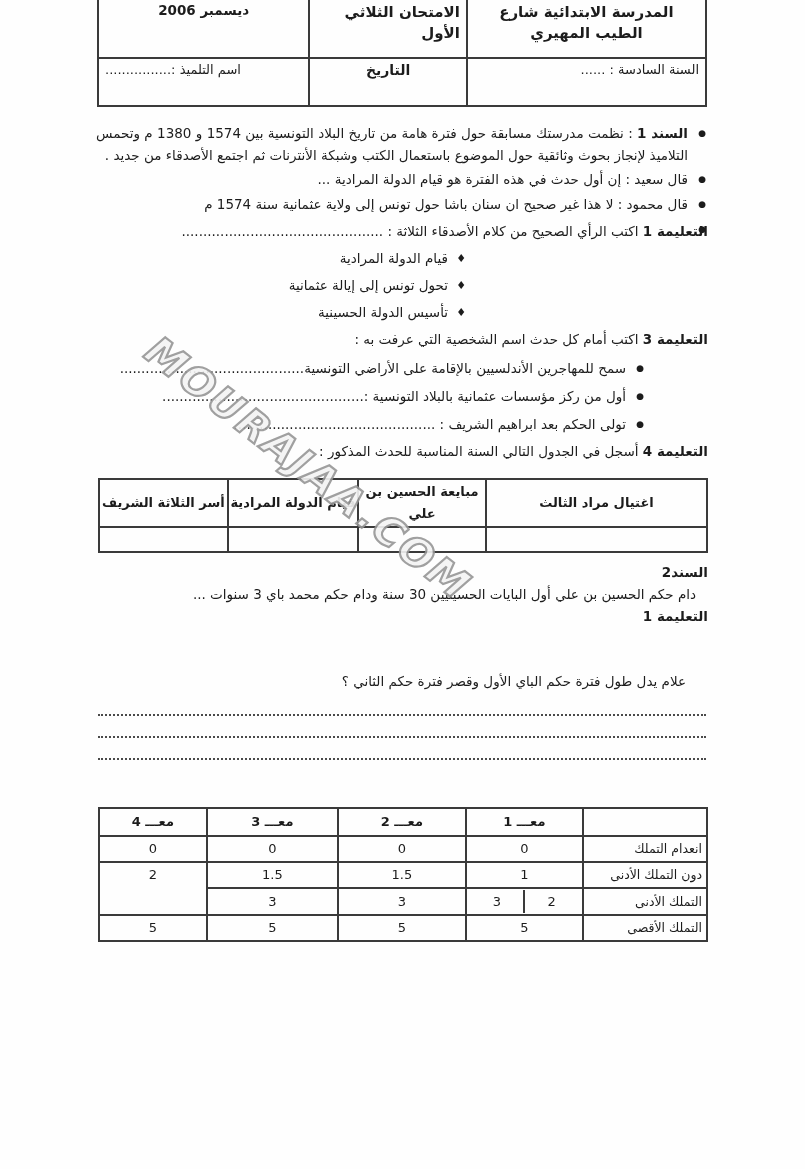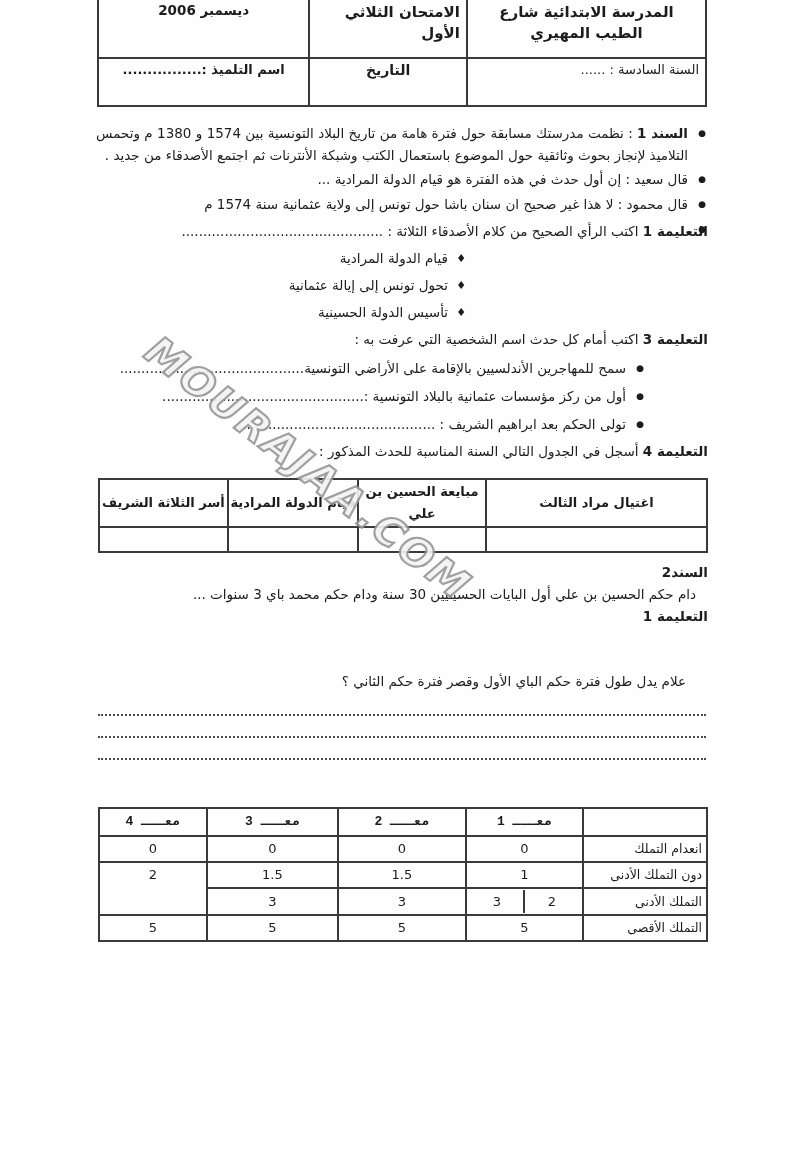--- a/index.html
+++ b/index.html
@@ -8,21 +8,21 @@
   
   .hdr{position:absolute;top:-3px;left:97px;width:610px;border-collapse:collapse;direction:rtl;}
   .hdr td{border:2px solid #3a3a3a;vertical-align:top;padding:3px 6px;}
   .hdr .r1 td{height:52px;}
   .hdr .r2 td{height:40px;}
   .school{font-weight:bold;font-size:15px;text-align:center;line-height:21px;}
   .examtitle{font-weight:bold;font-size:15px;text-align:right;line-height:21px;}
   .date{font-weight:bold;font-size:13.5px;text-align:center;padding-top:5px;}
   .year{font-size:13px;text-align:right;padding-top:6px;}
   .subject{font-weight:bold;font-size:14px;text-align:center;padding-top:8px;}
-  .student{font-size:13px;text-align:center;padding-top:6px;font-weight:bold;}
+  .student{font-size:13px;text-align:left;padding-top:6px;}
   
   .content{position:absolute;top:122px;right:97px;width:612px;direction:rtl;text-align:right;
            font-size:13.5px;line-height:22px;}
   .bl{font-weight:bold;}
   .ul{}
   .li{position:relative;padding-right:20px;}
   .blt{position:absolute;right:2px;top:0;font-size:9px;line-height:22px;}
   .para{text-align:justify;}
   .quotes .li{margin-top:2px;line-height:23px;}
   .instr{margin-top:4px;}
@@ -38,21 +38,21 @@
   .tbl1 .hrow td{font-weight:bold;height:25px;}
   .tbl1 .erow td{height:21px;}
   
   .s2head{margin-top:8px;}
   .s2text{padding-right:12px;text-align:right;}
   .q{padding-right:22px;margin-top:43px;}
   .dotline{border-bottom:2px dotted #4a4a4a;height:20px;margin:0 2px;}
   
   .tbl2{width:610px;border-collapse:collapse;margin-top:47px;direction:rtl;}
   .tbl2 td{border:2px solid #3a3a3a;font-size:13px;text-align:center;height:21px;padding:1px 4px;}
-  .tbl2 .hrow td{font-weight:bold;height:24px;font-family:Liberation Mono, monospace;}
+  .tbl2 .hrow td{font-weight:bold;height:24px;}
   .tbl2 .lbl{text-align:right;font-size:12.5px;white-space:nowrap;margin-top:32px;}
   .tbl2 .merged{vertical-align:top;}
   .split{padding:0;}
   .split .halves{display:flex;height:100%;}
   .split .half{flex:1;line-height:23px;}
   .split .half:first-child{border-left:2px solid #3a3a3a;}
   
   .wm{position:absolute;left:165px;top:327px;transform:rotate(38deg);transform-origin:0 0;
       font-size:40px;font-weight:800;letter-spacing:3px;white-space:nowrap;z-index:5;
       color:#f4f4f4;-webkit-text-stroke:2.2px #969696;opacity:.9;font-style:italic;}

